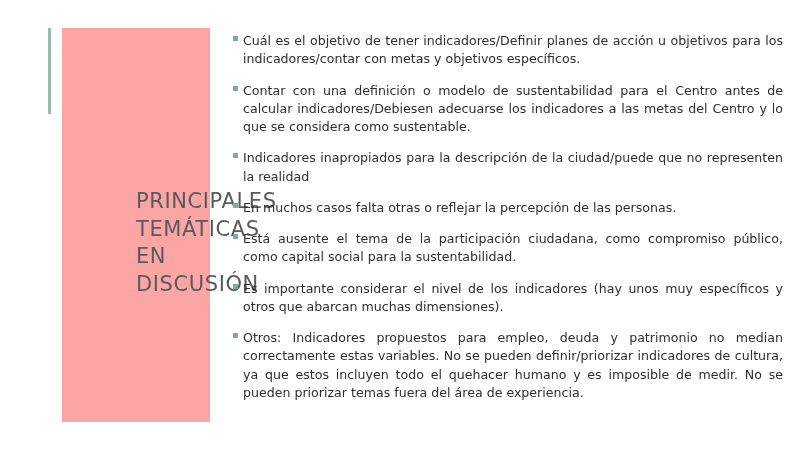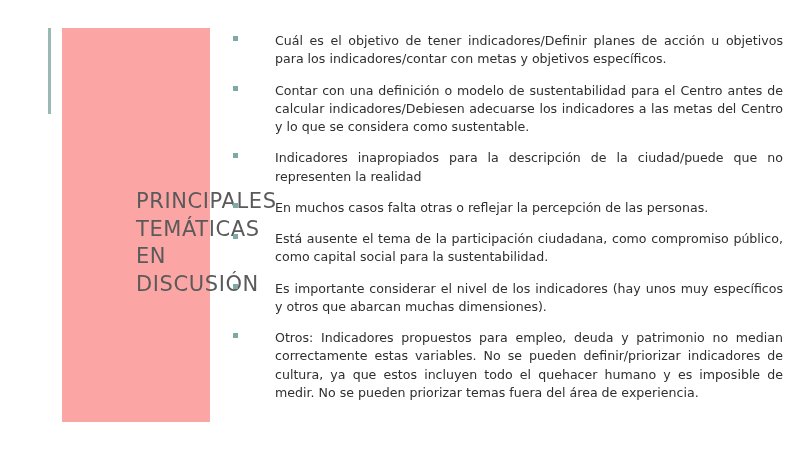--- a/index.html
+++ b/index.html
@@ -72,21 +72,20 @@
     position: absolute;
     left: 0;
     top: 4px;
     width: 5px;
     height: 5px;
     background: #7fa9a4;
     display: block;
   }
   .bullet-item .btext {
     display: block;
-    margin-left: 32px;
   }
 </style>
 </head>
 <body>
 
 <div class="slide">
 
   <div class="title-accent"></div>
 
   <div class="title-panel">

